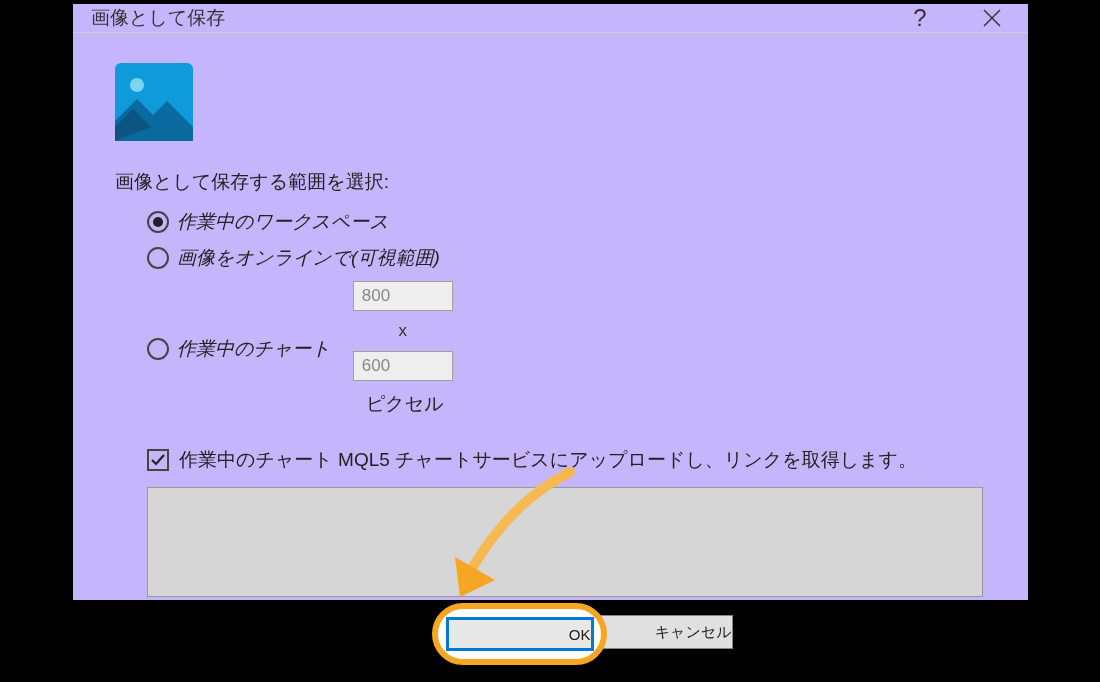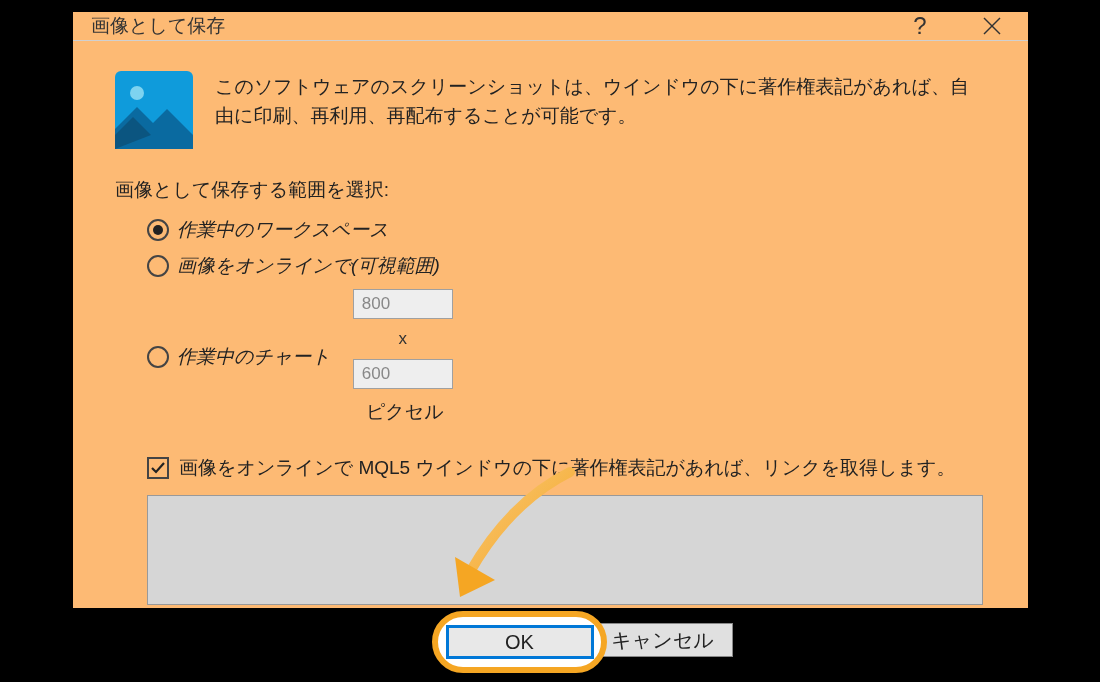--- a/index.html
+++ b/index.html
@@ -11,24 +11,24 @@
       width: 1100px;
       height: 682px;
       background: #000;
       font-family: "Yu Gothic UI", "Meiryo", sans-serif;
       font-size: 18px;
       position: relative;
     }
     .dialog {
       position: absolute;
       left: 73px;
-      top: 12px;
+      top: 4px;
       width: 955px;
       height: 596px;
-      background: #fdba74;
+      background: #c4b5fd;
       display: flex;
       flex-direction: column;
     }
     .titlebar {
       height: 48px;
       display: flex;
       align-items: center;
       padding-left: 18px;
       border-bottom: 1px solid #d0d0d0;
     }
@@ -192,25 +192,25 @@
       align-items: center;
       justify-content: center;
       border: 6px solid #f5a623;
       z-index: 2;
     }
     .btn {
       width: 140px;
       height: 34px;
       background: #e0e0e0;
       border: 1px solid #888;
-      font-size: 20px;
-      color: #222;
-      display: flex;
-      align-items: center;
-      justify-content: center;
+      font-size: 15px;
+      color: #222;
+      display: flex;
+      align-items: center;
+      justify-content: flex-end;
     }
     .btn-ok {
       border: 3px solid #0078d7;
       background: #e8e8e8;
       width: 148px;
     }
     .cancel-btn-wrapper {
       position: relative;
       left: 112px;
     }
@@ -242,21 +242,20 @@
   <div class="content">
     <div class="intro">
       <div class="app-icon">
         <svg viewBox="0 0 78 78">
           <rect x="0" y="0" width="78" height="78" rx="6" fill="#0f9bdb"></rect>
           <circle cx="22" cy="22" r="7" fill="#7dd3f0"></circle>
           <path d="M 0 58 L 22 36 L 38 52 L 52 38 L 78 64 L 78 78 L 0 78 Z" fill="#0a6aa0"></path>
           <path d="M 0 64 L 18 46 L 36 64 L 0 78 Z" fill="#0b5580"></path>
         </svg>
       </div>
-      <div class="intro-text">このソフトウェアのスクリーンショットは、ウインドウの下に著作権表記があれば、自由に印刷、再利用、再配布することが可能です。</div>
     </div>
 
     <div class="section-label">画像として保存する範囲を選択:</div>
 
     <div class="radio-group">
       <div class="radio-row">
         <div class="radio-control selected"></div>
         <div class="radio-label">作業中のワークスペース</div>
       </div>
       <div class="radio-row">
@@ -274,21 +273,21 @@
         </div>
       </div>
     </div>
 
     <div class="checkbox-row">
       <div class="checkbox-control checked">
         <svg viewBox="0 0 16 16">
           <path d="M 2 8 L 6 12 L 14 3" stroke="#222" stroke-width="2.2" fill="none"></path>
         </svg>
       </div>
-      <div class="checkbox-label">画像をオンラインで MQL5 ウインドウの下に著作権表記があれば、リンクを取得します。</div>
+      <div class="checkbox-label">作業中のチャート MQL5 チャートサービスにアップロードし、リンクを取得します。</div>
     </div>
 
     <div class="link-textarea"></div>
 
     <div class="button-row">
       <div class="ok-highlight">
         <div class="btn btn-ok">
           <span>OK</span>
         </div>
       </div>

